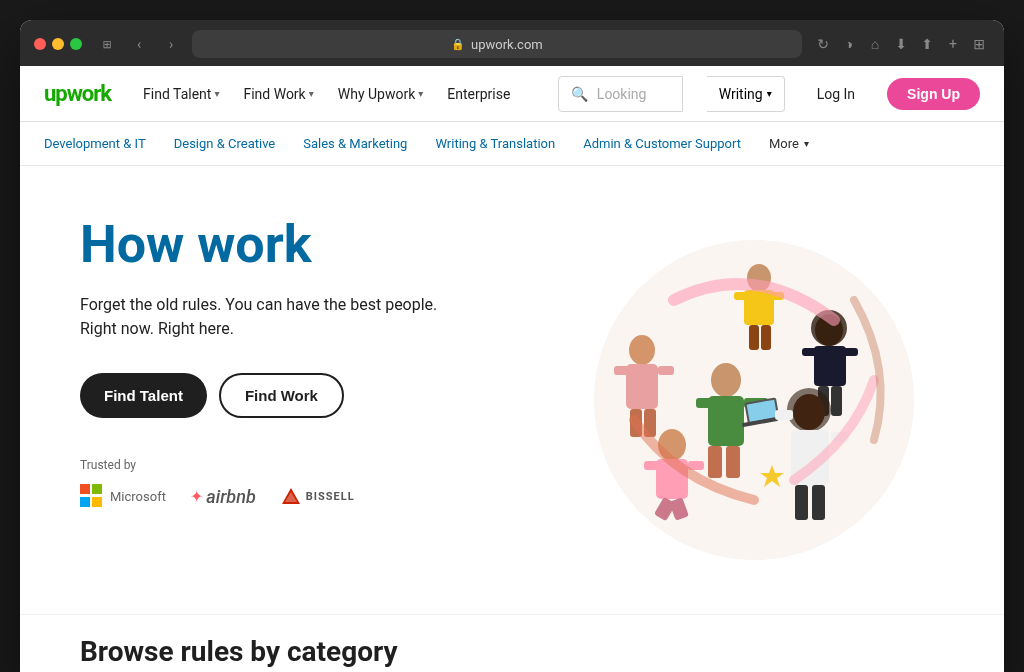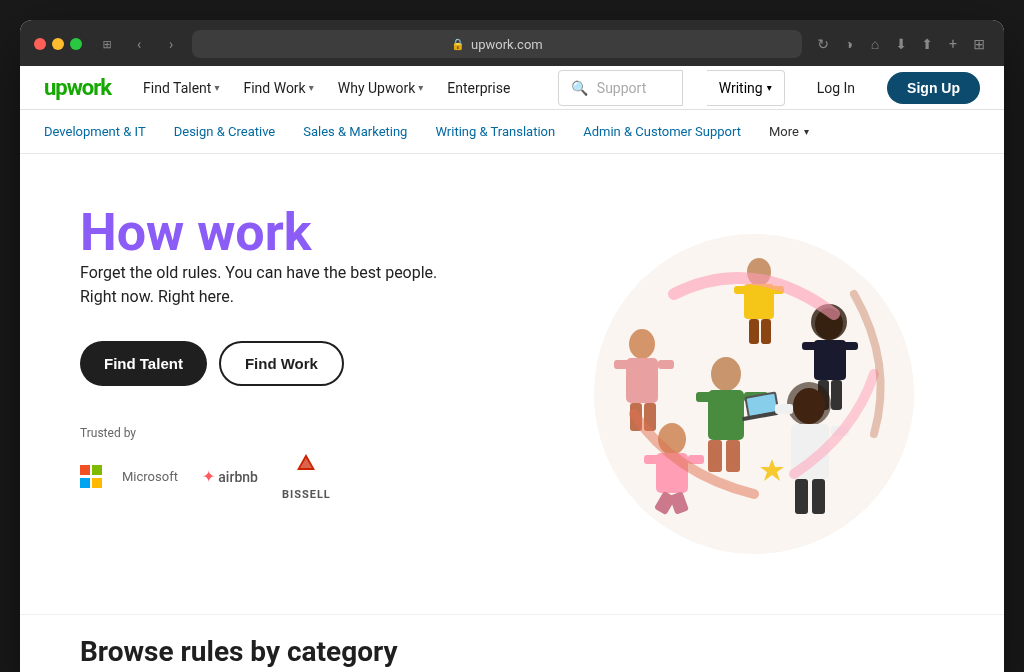--- a/index.html
+++ b/index.html
@@ -114,21 +114,21 @@
       overflow: hidden;
       display: flex;
       flex-direction: column;
     }
 
     
     .top-nav {
       display: flex;
       align-items: center;
       padding: 0 24px;
-      height: 44px;
+      height: 56px;
       border-bottom: 1px solid #e0e0e0;
       gap: 24px;
     }
 
     .logo {
       font-size: 22px;
       font-weight: 700;
       color: #14a800;
       letter-spacing: -1px;
       margin-right: 8px;
@@ -182,21 +182,21 @@
 
     .login-btn {
       font-size: 14px;
       color: #1f1f1f;
       cursor: pointer;
       white-space: nowrap;
       margin-left: 8px;
     }
 
     .signup-btn {
-      background: #0c4a6e;
+      background: #ec4899;
       color: #fff;
       border: none;
       border-radius: 100px;
       padding: 8px 20px;
       font-size: 14px;
       font-weight: 600;
       cursor: pointer;
       white-space: nowrap;
       margin-left: 8px;
     }
@@ -238,22 +238,23 @@
 
     .hero-left {
       flex: 1;
       max-width: 520px;
       padding-top: 10px;
     }
 
     .hero-title {
       font-size: 52px;
       font-weight: 700;
-      color: #8b5cf6;
+      color: #0369a1;
       line-height: 1.1;
+      margin-bottom: 20px;
     }
 
     .hero-subtitle {
       font-size: 16px;
       color: #222;
       line-height: 1.5;
       margin-bottom: 32px;
     }
 
     .hero-buttons {
@@ -313,21 +314,21 @@
       height: 10px;
     }
     .ms-r { background: #f25022; }
     .ms-g { background: #7fba00; }
     .ms-b { background: #00a4ef; }
     .ms-y { background: #ffb900; }
 
     .ms-wrapper {
       display: flex;
       align-items: center;
-      gap: 18px;
+      gap: 6px;
     }
     .ms-text {
       font-size: 13px;
       color: #666;
       font-weight: 400;
     }
 
     
     .hero-right {
       width: 380px;
@@ -413,21 +414,21 @@
       <div class="nav-item">
         <span>Why Upwork</span>
         <span class="chevron">▾</span>
       </div>
       <div class="nav-item">
         <span>Enterprise</span>
       </div>
       <div class="nav-divider"></div>
       <div class="search-box">
         <span>🔍</span>
-        <span style="color:#aaa;">Support</span>
+        <span style="color:#aaa;">Looking</span>
       </div>
       <div class="talent-btn">
         <span>Writing</span>
         <span style="font-size:10px;">▾</span>
       </div>
       <div class="login-btn">Log In</div>
       <button class="signup-btn">Sign Up</button>
     </nav>
 
     <nav class="cat-nav">
@@ -464,24 +465,24 @@
                 <div class="ms-sq ms-r"></div>
                 <div class="ms-sq ms-g"></div>
                 <div class="ms-sq ms-b"></div>
                 <div class="ms-sq ms-y"></div>
               </div>
               <span class="ms-text">Microsoft</span>
             </div>
 
             <div style="display:flex;align-items:center;gap:3px;">
               <span style="color:#FF5A5F;font-size:16px;">✦</span>
-              <span style="font-size:14px;color:#555;font-weight:500;">airbnb</span>
+              <span style="font-size:18px;color:#555;font-style:italic;font-weight:500;">airbnb</span>
             </div>
 
-            <div style="display:flex;align-items:center;gap:16px;flex-direction:column;">
+            <div style="display:flex;align-items:center;gap:4px;">
               <svg width="22" height="20" viewBox="0 0 22 20">
                 <polygon points="11,2 20,18 2,18" fill="#cc2200"></polygon>
                 <polygon points="11,6 17,16 5,16" fill="#fff" opacity="0.3"></polygon>
               </svg>
               <span style="font-size:11px;color:#555;font-weight:700;letter-spacing:1px;text-transform:uppercase;">BISSELL</span>
             </div>
           </div>
         </div>
       </div>
 

